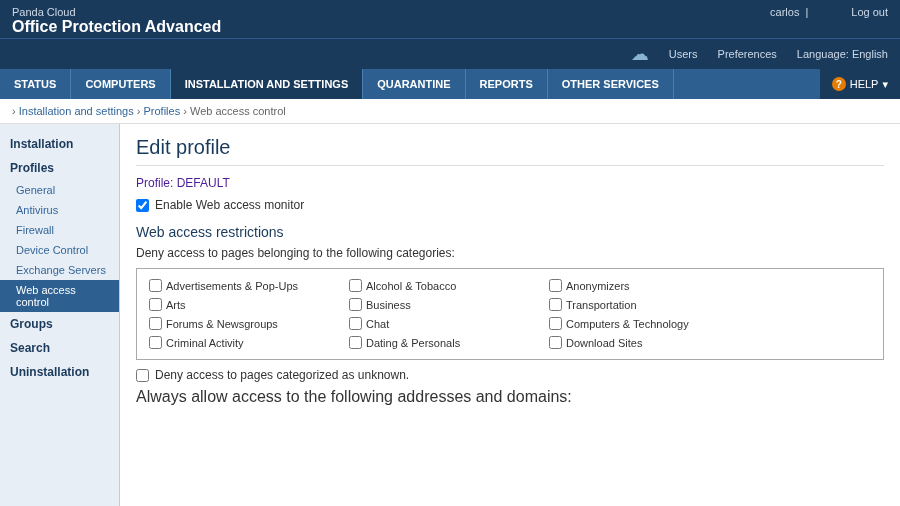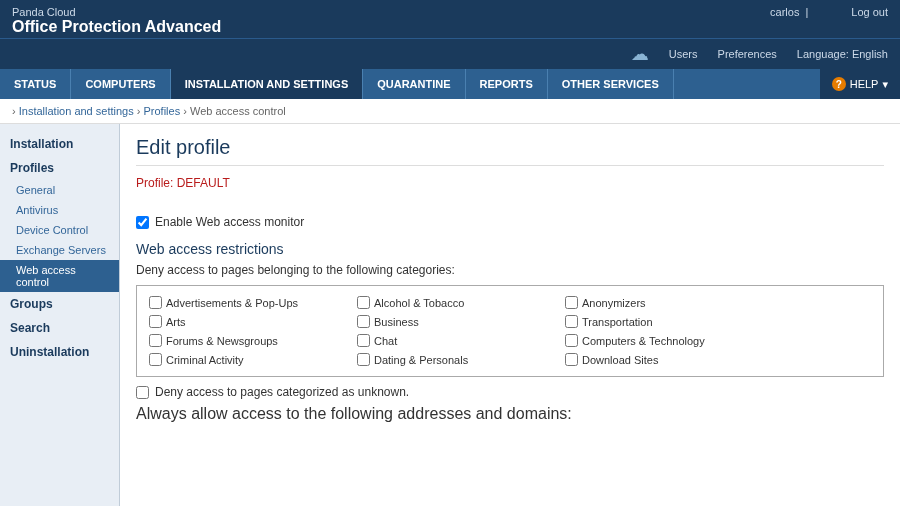--- a/index.html
+++ b/index.html
@@ -120,22 +120,22 @@
     .page-title {
       font-size: 20px;
       color: #1a3a5c;
       font-weight: normal;
       margin-bottom: 10px;
       border-bottom: 1px solid #ddd;
       padding-bottom: 6px;
     }
     .profile-label {
       font-size: 12px;
-      color: #b91c1c;
-      margin-bottom: 25px;
+      color: #4c1d95;
+      margin-bottom: 8px;
     }
     .checkbox-row {
       display: flex;
       align-items: center;
       gap: 6px;
       margin-bottom: 12px;
       font-size: 12px;
       color: #333;
     }
     .checkbox-row input[type=checkbox] { cursor: pointer; }
@@ -156,21 +156,21 @@
       padding: 8px;
       display: flex;
       flex-direction: column;
       gap: 2px;
       max-height: 160px;
       overflow-y: scroll;
       position: relative;
     }
     .categories-row {
       display: flex;
-      gap: 8px;
+      gap: 0;
     }
     .category-item {
       display: flex;
       align-items: center;
       gap: 4px;
       font-size: 11px;
       color: #333;
       width: 200px;
       padding: 2px 4px;
     }
@@ -234,20 +234,21 @@
   <span>Web access control</span>
 </div>
 
 <div class="content-wrapper">
 
   <div class="sidebar">
     <a class="sidebar-section">Installation</a>
     <a class="sidebar-section">Profiles</a>
     <a class="sidebar-item">General</a>
     <a class="sidebar-item">Antivirus</a>
+    <a class="sidebar-item">Firewall</a>
     <a class="sidebar-item">Device Control</a>
     <a class="sidebar-item">Exchange Servers</a>
     <a class="sidebar-item active">Web access control</a>
     <a class="sidebar-section">Groups</a>
     <a class="sidebar-section">Search</a>
     <a class="sidebar-section">Uninstallation</a>
   </div>
 
   <div class="main-content">
     <div class="page-title">Edit profile</div>

